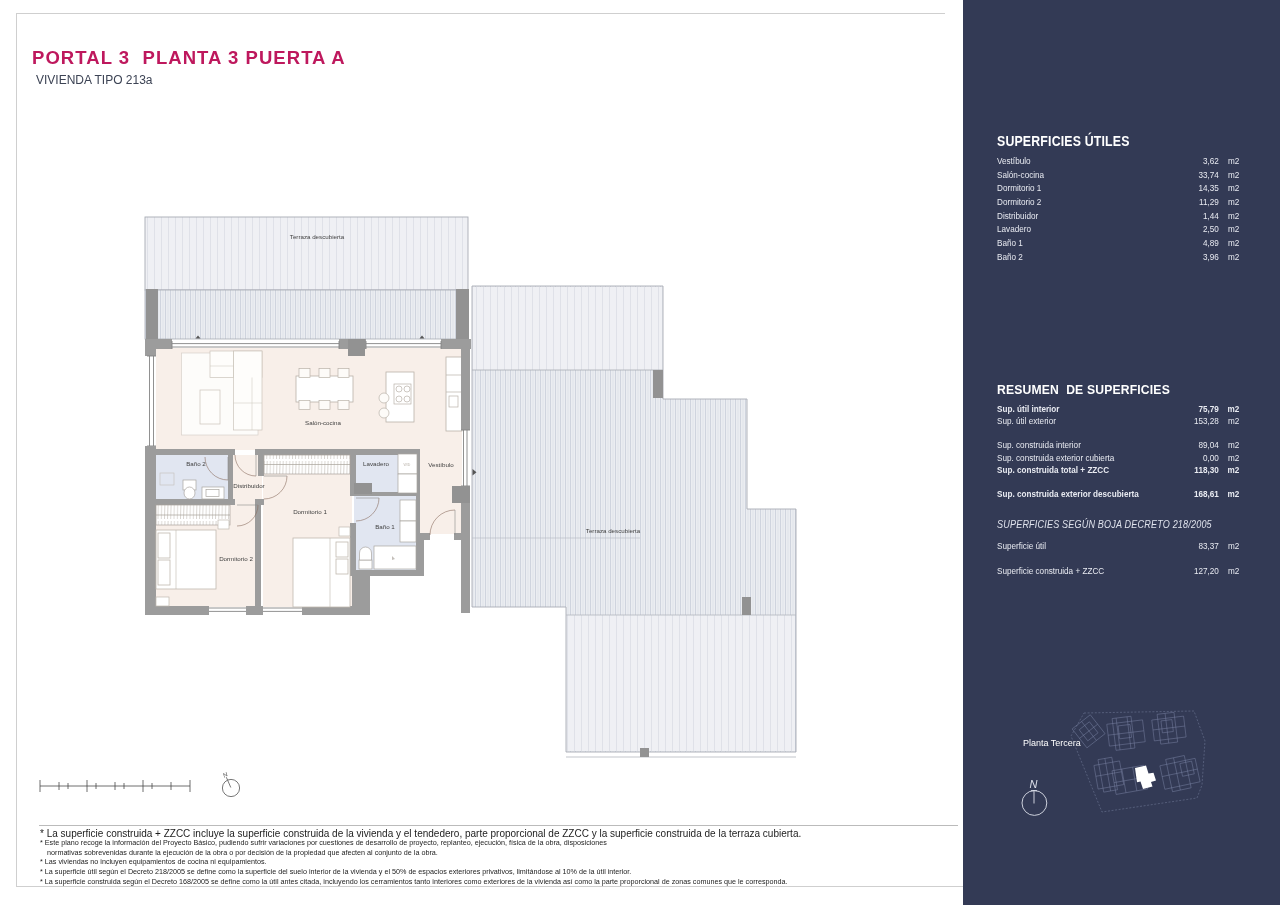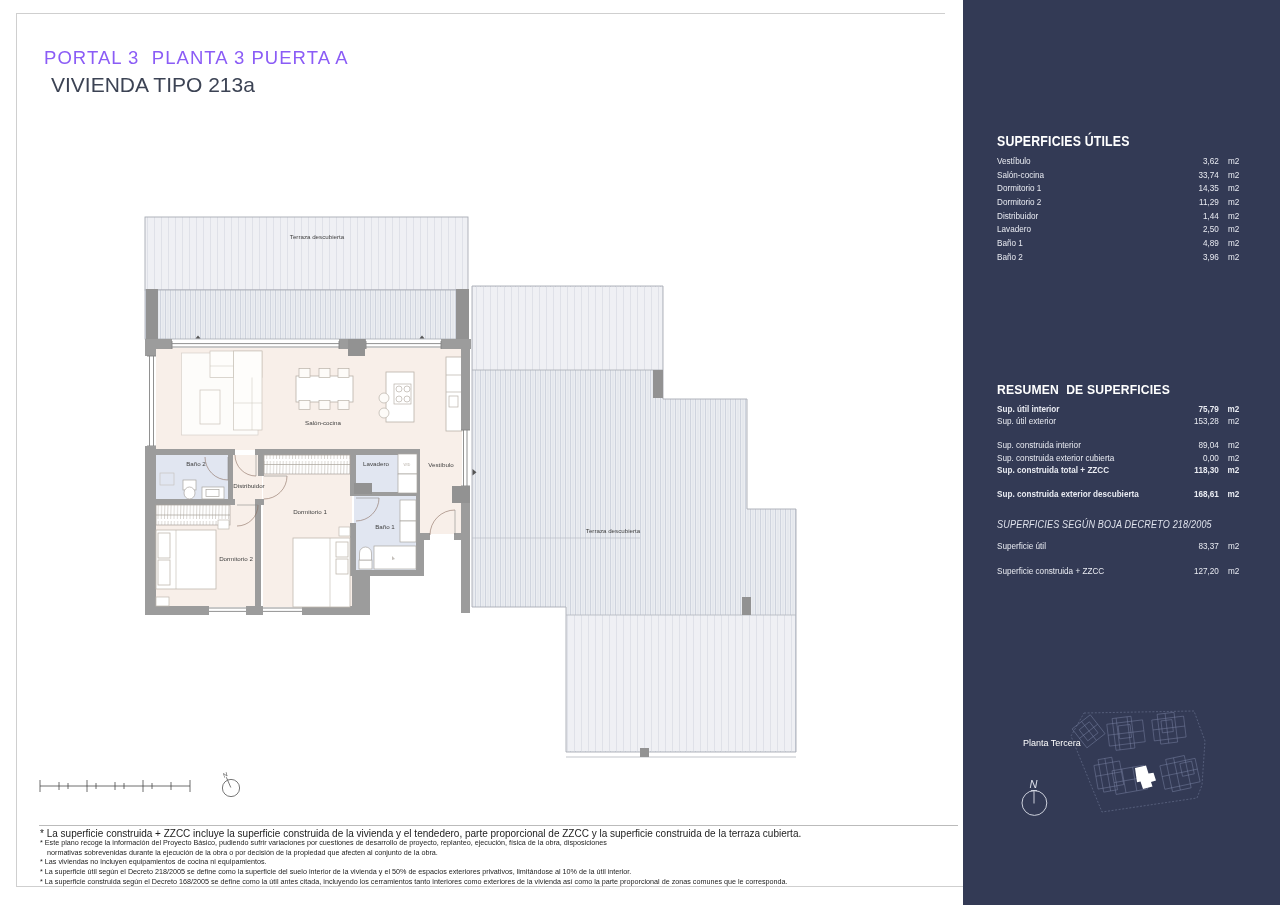--- a/index.html
+++ b/index.html
@@ -10,23 +10,23 @@
 </style>
 </head>
 <body>
 
 <div class="abs" style="left:16px;top:13px;width:929px;height:1px;background:#cfcfcf;"></div>
 
 <div class="abs" style="left:16px;top:13px;width:1px;height:873px;background:#cfcfcf;"></div>
 
 <div class="abs" style="left:16px;top:886px;width:947px;height:1px;background:#cfcfcf;"></div>
 
-<div class="abs" style="left:44px;top:47px;font-size:18.5px;font-weight:normal;color:#8b5cf6;letter-spacing:1.05px;">PORTAL 3&nbsp; PLANTA 3 PUERTA A</div>
-
-<div class="abs" style="left:51px;top:73px;font-size:21px;color:#3c4354;letter-spacing:0px;">VIVIENDA TIPO 213a</div>
+<div class="abs" style="left:32px;top:47px;font-size:18.5px;font-weight:bold;color:#be185d;letter-spacing:1.05px;">PORTAL 3&nbsp; PLANTA 3 PUERTA A</div>
+
+<div class="abs" style="left:36px;top:73px;font-size:12px;color:#3c4354;letter-spacing:0px;">VIVIENDA TIPO 213a</div>
 
 <svg id="plan" class="abs" style="left:0;top:0;" width="963" height="905" viewBox="0 0 963 905">
 <defs>
   <pattern id="hA" width="7" height="10" patternUnits="userSpaceOnUse">
     <rect width="7" height="10" fill="#eff0f4"></rect>
     <rect x="0" width="1" height="10" fill="#dfe1e8"></rect>
   </pattern>
   <pattern id="hB" width="5" height="9" patternUnits="userSpaceOnUse">
     <rect width="5" height="9" fill="#ebedf1"></rect>
     <rect x="0" width="1" height="9" fill="#cfd4de"></rect>

